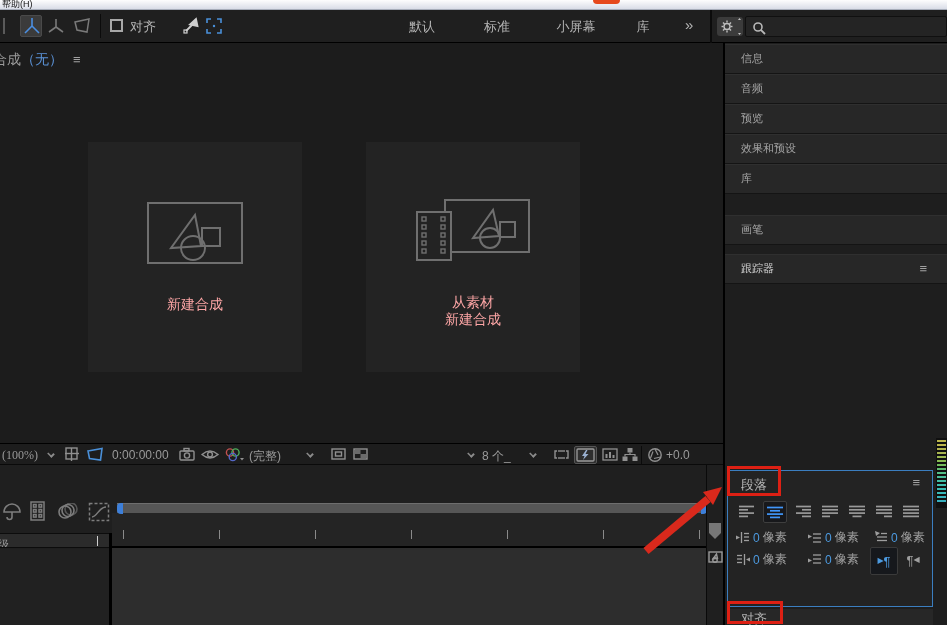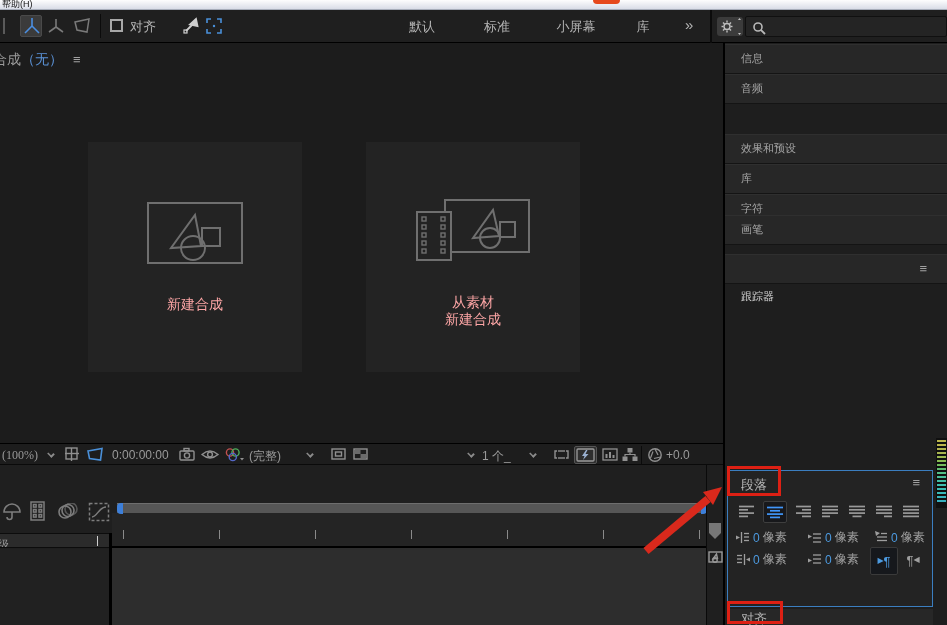--- a/index.html
+++ b/index.html
@@ -273,21 +273,21 @@
         </g>
   </svg>
   <svg class="abs icb" style="left:352px;" width="18" height="15">
     <g stroke="#909090" stroke-width="1.4" fill="none">
           <rect x="2" y="2" width="13" height="10"></rect>
         </g>
     <rect x="3" y="3" width="5.5" height="4" fill="#6a6a6a"></rect>
         <rect x="8.5" y="7" width="5.5" height="4" fill="#6a6a6a"></rect>
   </svg>
   <div class="abs chev" style="left:468px;top:7px;"></div>
-  <div class="abs txt st" style="left:482px;">1 个_</div>
+  <div class="abs txt st" style="left:482px;">8 个_</div>
   <div class="abs chev" style="left:530px;top:7px;"></div>
   <svg class="abs icb" style="left:553px;" width="19" height="15">
     <g stroke="#909090" stroke-width="1.4" fill="none">
       <path d="M4,4 H2 V11 H4"></path>
           <path d="M13,4 H15 V11 H13"></path>
           <line x1="5" y1="4" x2="12" y2="4"></line>
           <line x1="5" y1="11" x2="12" y2="11"></line>
     </g>
   </svg>
   <div class="abs" style="left:574px;top:2px;width:23px;height:18px;background:#2e2e2e;border:1px solid #565656;border-radius:2px;">
@@ -393,26 +393,26 @@
       </g>
     </svg>
   </div>
 </div>
 
 <div class="abs divider" style="left:723px;top:43px;width:2px;height:582px;"></div>
 
 <div class="abs" id="sidebar">
   <div class="siderow" style="top:1px;"><span class="lb">信息</span></div>
   <div class="siderow" style="top:31px;"><span class="lb">音频</span></div>
+  <div class="siderow" style="top:61px;"><span class="lb">预览</span></div>
   <div class="siderow" style="top:91px;"><span class="lb">效果和预设</span></div>
   <div class="siderow" style="top:121px;"><span class="lb">库</span></div>
-  <div class="siderow" style="top:151px;"><span class="lb">字符</span></div>
   <div class="siderow" style="top:172px;"><span class="lb">画笔</span></div>
   <div class="siderow" style="top:211px;">
-    <span class="lb" style="color:#d0d0d0;margin-top:28px;">跟踪器</span>
+    <span class="lb" style="color:#d0d0d0;">跟踪器</span>
     <span class="abs menu-glyph" style="right:20px;top:6px;">≡</span>
   </div>
 </div>
 
 <div class="abs" id="paragraph-panel">
   <div class="abs txt" style="left:13px;top:5px;font-size:13px;color:#b8b8b8;">段落</div>
   <span class="abs menu-glyph" style="right:12px;top:4px;">≡</span>
 
   <div id="para-align-row">
     <div class="aln">

